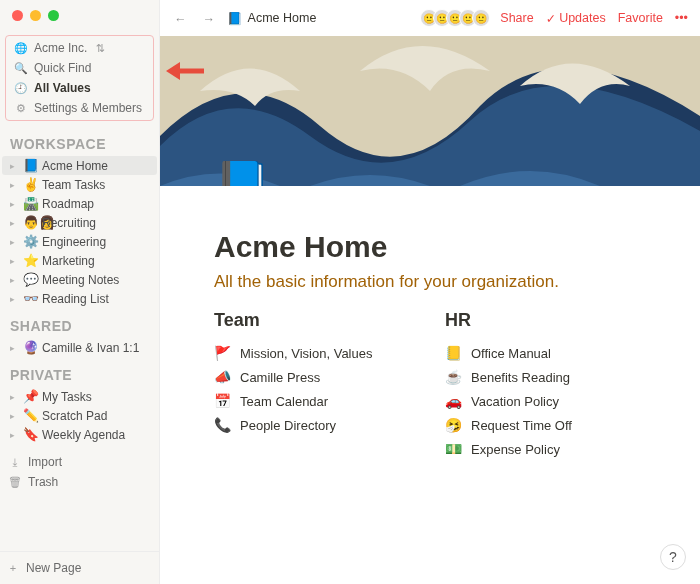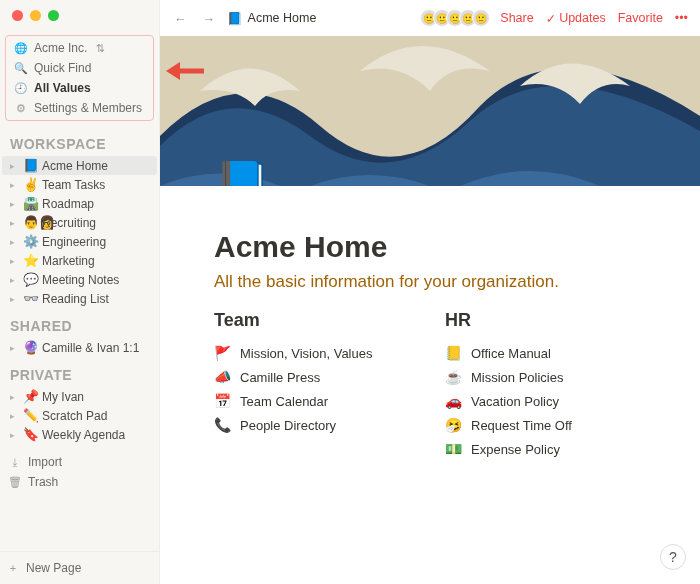--- a/index.html
+++ b/index.html
@@ -127,21 +127,21 @@
             <span class="emo">🔮</span>
             <span>Camille &amp; Ivan 1:1</span>
           </div>
       </div>
 
       <div class="sec-label">PRIVATE</div>
       <div class="tree">
         <div class="tree-row">
             <span class="caret">▸</span>
             <span class="emo">📌</span>
-            <span>My Ivan</span>
+            <span>My Tasks</span>
           </div>
         <div class="tree-row">
             <span class="caret">▸</span>
             <span class="emo">✏️</span>
             <span>Scratch Pad</span>
           </div>
         <div class="tree-row">
             <span class="caret">▸</span>
             <span class="emo">🔖</span>
             <span>Weekly Agenda</span>
@@ -232,21 +232,21 @@
               </div>
           </div>
           <div class="col">
             <h3>HR</h3>
             <div class="link-item">
                 <span class="emo">📒</span>
                 <span>Office Manual</span>
               </div>
             <div class="link-item">
                 <span class="emo">☕</span>
-                <span>Mission Policies</span>
+                <span>Benefits Reading</span>
               </div>
             <div class="link-item">
                 <span class="emo">🚗</span>
                 <span>Vacation Policy</span>
               </div>
             <div class="link-item">
                 <span class="emo">🤧</span>
                 <span>Request Time Off</span>
               </div>
             <div class="link-item">

